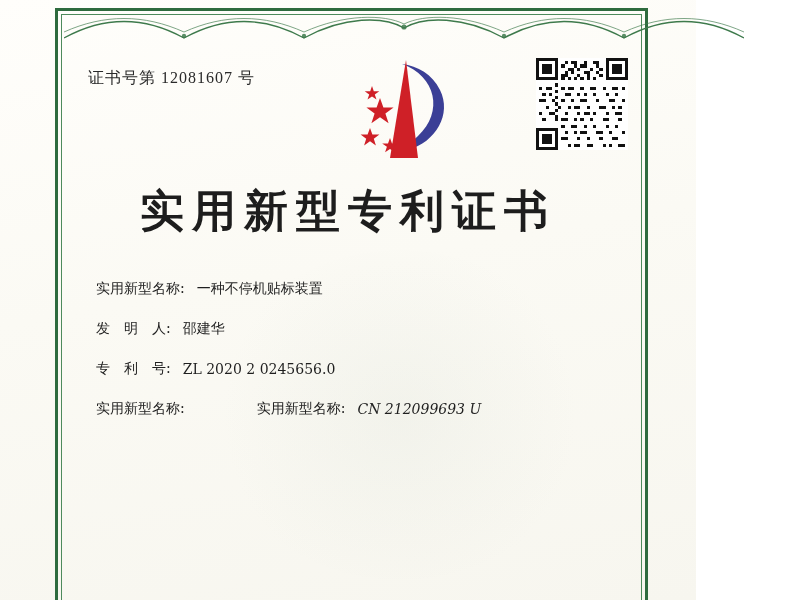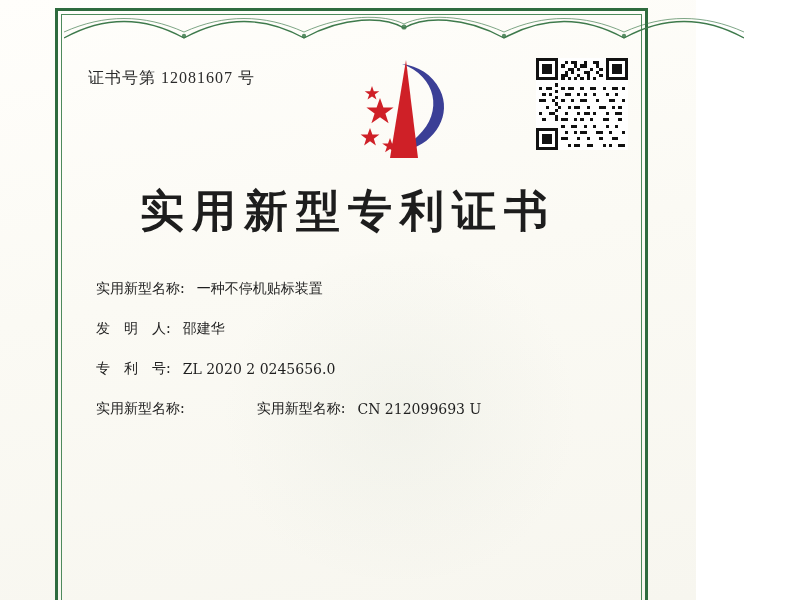--- a/index.html
+++ b/index.html
@@ -132,20 +132,21 @@
   }
   .field-row.dual {
     justify-content: flex-start;
   }
   .field-extra-label {
     margin-left: 64px;
     white-space: pre;
   }
   .field-extra-value {
     margin-left: 4px;
+    font-style: italic;
   }
 
   
   .watermark {
     position: absolute;
     left: 210px;
     top: 250px;
     width: 380px;
     height: 330px;
     border-radius: 50%;

